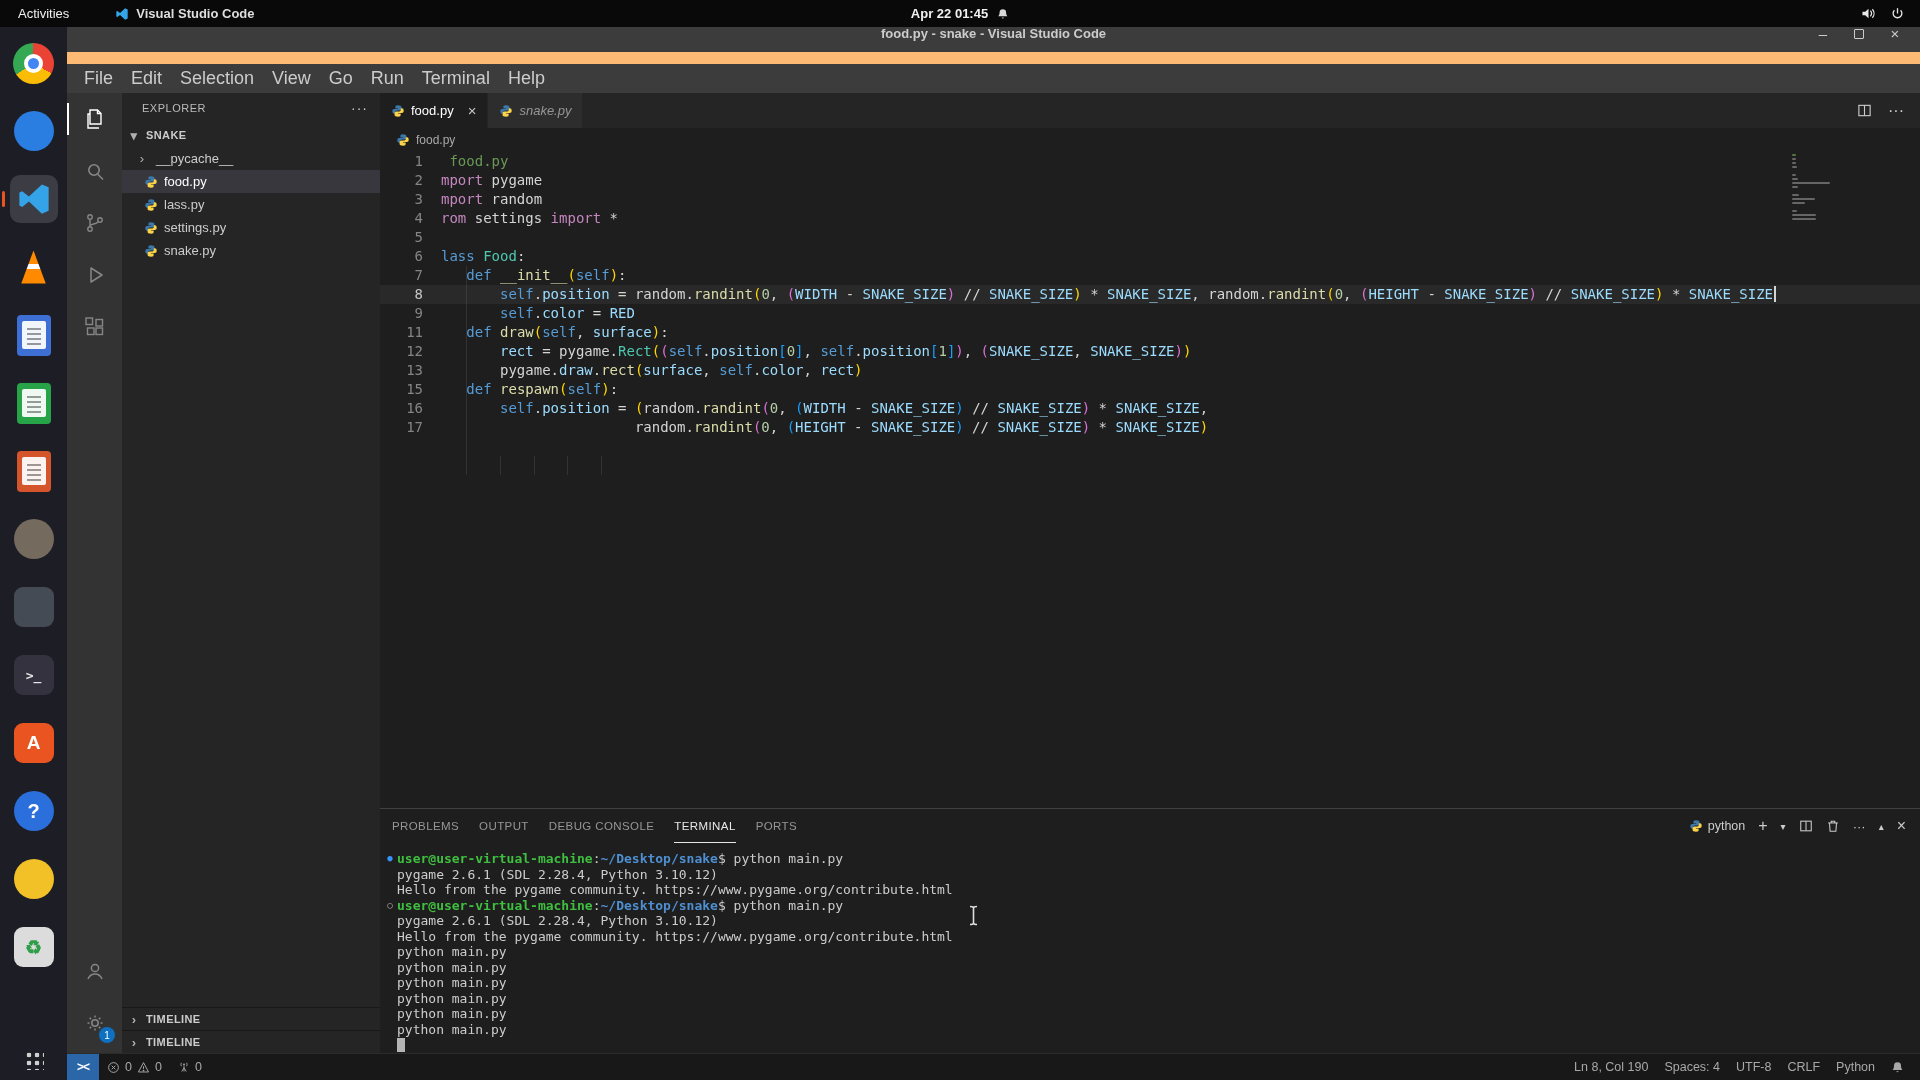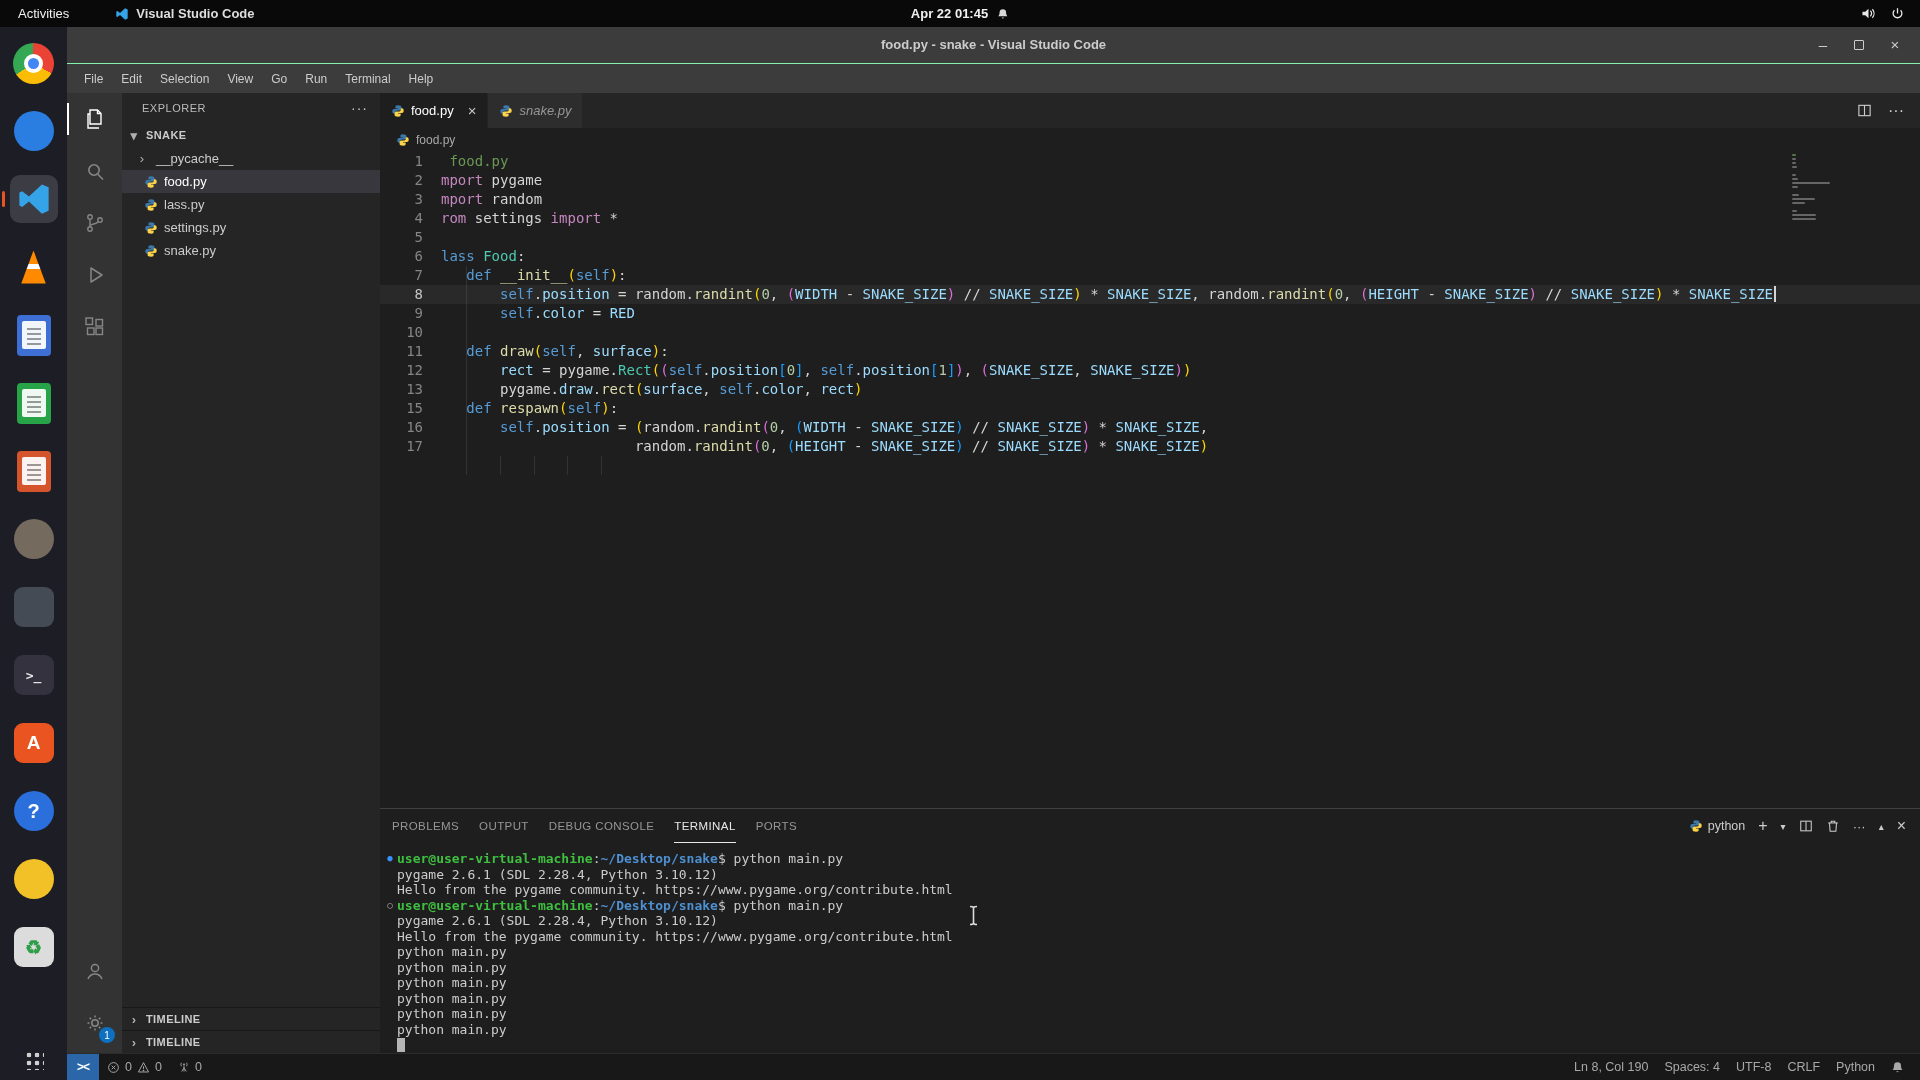--- a/index.html
+++ b/index.html
@@ -1,18 +1,18 @@
 <!DOCTYPE html>
 <html><head>
 <meta charset="utf-8">
 <style>
   *{margin:0;padding:0;box-sizing:border-box}
   html,body{width:1920px;height:1080px;overflow:hidden;background:#000;
     font-family:"Liberation Sans",sans-serif;-webkit-font-smoothing:antialiased}
-  #screen{position:relative;width:1920px;height:1080px;background:#86efac;overflow:hidden}
+  #screen{position:relative;width:1920px;height:1080px;background:#fdba74;overflow:hidden}
 
   
   #gnome-bar{position:absolute;top:0;left:0;width:1920px;height:27px;background:#090909;
     color:#f0f0f0;display:flex;align-items:center;font-size:13px;z-index:60}
   .gb-activities{padding:0 18px;height:100%;display:flex;align-items:center}
   .gb-app{display:flex;align-items:center;gap:7px;margin-left:28px;color:#dedede;font-weight:bold}
   .gb-clock{position:absolute;left:50%;transform:translateX(-50%);display:flex;align-items:center;gap:9px;font-weight:bold}
   .gb-right{margin-left:auto;display:flex;align-items:center;gap:15px;padding-right:16px;color:#e8e8e8}
   .gb-right .icon{display:flex;align-items:center}
 
@@ -31,28 +31,28 @@
   .k-chrome{width:41px;height:41px;border-radius:50%;position:relative;
     background:conic-gradient(#ea4335 0 33%,#fbbc05 33% 66%,#34a853 66% 100%)}
   .k-chrome::before{content:"";position:absolute;inset:11px;border-radius:50%;background:#4285f4;border:4px solid #fff}
   .k-vscode{width:42px;height:42px;display:flex;align-items:center;justify-content:center}
   .k-vlc{width:36px;height:33px;clip-path:polygon(50% 0,84% 100%,16% 100%);
     background:linear-gradient(to bottom,#ff8a00 0 38%,#ffffff 38% 55%,#ff8a00 55% 100%)}
   #show-apps{margin-top:auto;margin-bottom:10px;width:20px;height:20px;flex:none;
     background-image:radial-gradient(#cfcfcf 2.1px,transparent 2.6px);background-size:8px 8px;background-position:1px 1px}
 
   
-  #titlebar{position:absolute;left:67px;right:0;top:26px;height:37px;background:#3c3c3c;z-index:20}
+  #titlebar{position:absolute;left:67px;right:0;top:15px;height:37px;background:#3c3c3c;z-index:20}
   #window-title{position:absolute;left:0;right:0;top:0;height:100%;display:flex;align-items:center;justify-content:center;
     color:#cccccc;font-size:13px;font-weight:bold}
   #window-controls{position:absolute;right:0;top:0;height:100%;display:flex;align-items:center;gap:24px;padding-right:18px;color:#cccccc}
   .wc{width:14px;text-align:center;font-size:15px;line-height:1}
   .wc-max{width:10px;height:10px;border:1.3px solid #cccccc;border-radius:1px}
   #menubar{position:absolute;left:67px;right:0;top:64px;height:29px;background:#3c3c3c;display:flex;align-items:center;padding-left:8px;z-index:20}
-  .menu-item{padding:0 9px;height:100%;display:flex;align-items:center;font-size:12px;color:#cccccc;border-radius:4px}
+  .menu-item{padding:0 9px;height:100%;display:flex;align-items:center;font-size:18px;color:#cccccc;border-radius:4px}
 
   
   #activitybar{position:absolute;left:67px;top:93px;width:55px;bottom:27px;background:#333333;
     display:flex;flex-direction:column;align-items:center;z-index:10}
   .ab-item{width:55px;height:52px;flex:none;display:flex;align-items:center;justify-content:center;color:#868686;position:relative}
   .ab-item.active{color:#ffffff}
   .ab-item.active::before{content:"";position:absolute;left:0;top:10px;bottom:10px;width:2px;background:#ffffff}
   .ab-bottom{margin-top:auto;display:flex;flex-direction:column;align-items:center;padding-bottom:4px}
   .ab-badge{position:absolute;right:7px;bottom:6px;width:16px;height:16px;border-radius:50%;
     color:#fff;font-size:10px;display:flex;align-items:center;justify-content:center}
@@ -380,21 +380,20 @@
     <div id="code">
         <div class="cl"><span class="ln">1</span><span class="lc"><span style="color: rgb(106, 153, 85);"> food.py</span></span></div>
         <div class="cl"><span class="ln">2</span><span class="lc"><span style="color: rgb(197, 134, 192);">mport</span><span style="color: rgb(212, 212, 212);"> pygame</span></span></div>
         <div class="cl"><span class="ln">3</span><span class="lc"><span style="color: rgb(197, 134, 192);">mport</span><span style="color: rgb(212, 212, 212);"> random</span></span></div>
         <div class="cl"><span class="ln">4</span><span class="lc"><span style="color: rgb(197, 134, 192);">rom</span><span style="color: rgb(212, 212, 212);"> settings </span><span style="color: rgb(197, 134, 192);">import</span><span style="color: rgb(212, 212, 212);"> *</span></span></div>
         <div class="cl"><span class="ln">5</span><span class="lc"></span></div>
         <div class="cl"><span class="ln">6</span><span class="lc"><span style="color: rgb(86, 156, 214);">lass</span><span style="color: rgb(78, 201, 176);"> Food</span><span style="color: rgb(212, 212, 212);">:</span></span></div>
         <div class="cl"><span class="ln">7</span><span class="lc"><span class="ws">   </span><span style="color: rgb(86, 156, 214);">def</span><span style="color: rgb(212, 212, 212);"> </span><span style="color: rgb(220, 220, 170);">__init__</span><span style="color: rgb(255, 215, 0);">(</span><span style="color: rgb(86, 156, 214);">self</span><span style="color: rgb(255, 215, 0);">)</span><span style="color: rgb(212, 212, 212);">:</span></span></div>
         <div class="cl cur"><span class="ln">8</span><span class="lc"><span class="ws">       </span><span style="color: rgb(86, 156, 214);">self</span><span style="color: rgb(212, 212, 212);">.</span><span style="color: rgb(156, 220, 254);">position</span><span style="color: rgb(212, 212, 212);"> = </span><span style="color: rgb(212, 212, 212);">random</span><span style="color: rgb(212, 212, 212);">.</span><span style="color: rgb(220, 220, 170);">randint</span><span style="color: rgb(255, 215, 0);">(</span><span style="color: rgb(181, 206, 168);">0</span><span style="color: rgb(212, 212, 212);">, </span><span style="color: rgb(218, 112, 214);">(</span><span style="color: rgb(156, 220, 254);">WIDTH</span><span style="color: rgb(212, 212, 212);"> - </span><span style="color: rgb(156, 220, 254);">SNAKE_SIZE</span><span style="color: rgb(218, 112, 214);">)</span><span style="color: rgb(212, 212, 212);"> // </span><span style="color: rgb(156, 220, 254);">SNAKE_SIZE</span><span style="color: rgb(255, 215, 0);">)</span><span style="color: rgb(212, 212, 212);"> * </span><span style="color: rgb(156, 220, 254);">SNAKE_SIZE</span><span style="color: rgb(212, 212, 212);">, </span><span style="color: rgb(212, 212, 212);">random</span><span style="color: rgb(212, 212, 212);">.</span><span style="color: rgb(220, 220, 170);">randint</span><span style="color: rgb(255, 215, 0);">(</span><span style="color: rgb(181, 206, 168);">0</span><span style="color: rgb(212, 212, 212);">, </span><span style="color: rgb(218, 112, 214);">(</span><span style="color: rgb(156, 220, 254);">HEIGHT</span><span style="color: rgb(212, 212, 212);"> - </span><span style="color: rgb(156, 220, 254);">SNAKE_SIZE</span><span style="color: rgb(218, 112, 214);">)</span><span style="color: rgb(212, 212, 212);"> // </span><span style="color: rgb(156, 220, 254);">SNAKE_SIZE</span><span style="color: rgb(255, 215, 0);">)</span><span style="color: rgb(212, 212, 212);"> * </span><span style="color: rgb(156, 220, 254);">SNAKE_SIZE</span><span class="caret"></span></span></div>
         <div class="cl"><span class="ln">9</span><span class="lc"><span class="ws">       </span><span style="color: rgb(86, 156, 214);">self</span><span style="color: rgb(212, 212, 212);">.</span><span style="color: rgb(156, 220, 254);">color</span><span style="color: rgb(212, 212, 212);"> = </span><span style="color: rgb(156, 220, 254);">RED</span></span></div>
-        <div class="cl"><span class="ln">10</span><span class="lc"></span></div>
         <div class="cl"><span class="ln">11</span><span class="lc"><span class="ws">   </span><span style="color: rgb(86, 156, 214);">def</span><span style="color: rgb(212, 212, 212);"> </span><span style="color: rgb(220, 220, 170);">draw</span><span style="color: rgb(255, 215, 0);">(</span><span style="color: rgb(86, 156, 214);">self</span><span style="color: rgb(212, 212, 212);">, </span><span style="color: rgb(156, 220, 254);">surface</span><span style="color: rgb(255, 215, 0);">)</span><span style="color: rgb(212, 212, 212);">:</span></span></div>
         <div class="cl"><span class="ln">12</span><span class="lc"><span class="ws">       </span><span style="color: rgb(156, 220, 254);">rect</span><span style="color: rgb(212, 212, 212);"> = </span><span style="color: rgb(212, 212, 212);">pygame</span><span style="color: rgb(212, 212, 212);">.</span><span style="color: rgb(78, 201, 176);">Rect</span><span style="color: rgb(255, 215, 0);">(</span><span style="color: rgb(218, 112, 214);">(</span><span style="color: rgb(86, 156, 214);">self</span><span style="color: rgb(212, 212, 212);">.</span><span style="color: rgb(156, 220, 254);">position</span><span style="color: rgb(23, 159, 255);">[</span><span style="color: rgb(181, 206, 168);">0</span><span style="color: rgb(23, 159, 255);">]</span><span style="color: rgb(212, 212, 212);">, </span><span style="color: rgb(86, 156, 214);">self</span><span style="color: rgb(212, 212, 212);">.</span><span style="color: rgb(156, 220, 254);">position</span><span style="color: rgb(23, 159, 255);">[</span><span style="color: rgb(181, 206, 168);">1</span><span style="color: rgb(23, 159, 255);">]</span><span style="color: rgb(218, 112, 214);">)</span><span style="color: rgb(212, 212, 212);">, </span><span style="color: rgb(218, 112, 214);">(</span><span style="color: rgb(156, 220, 254);">SNAKE_SIZE</span><span style="color: rgb(212, 212, 212);">, </span><span style="color: rgb(156, 220, 254);">SNAKE_SIZE</span><span style="color: rgb(218, 112, 214);">)</span><span style="color: rgb(255, 215, 0);">)</span></span></div>
         <div class="cl"><span class="ln">13</span><span class="lc"><span class="ws">       </span><span style="color: rgb(212, 212, 212);">pygame</span><span style="color: rgb(212, 212, 212);">.</span><span style="color: rgb(156, 220, 254);">draw</span><span style="color: rgb(212, 212, 212);">.</span><span style="color: rgb(220, 220, 170);">rect</span><span style="color: rgb(255, 215, 0);">(</span><span style="color: rgb(156, 220, 254);">surface</span><span style="color: rgb(212, 212, 212);">, </span><span style="color: rgb(86, 156, 214);">self</span><span style="color: rgb(212, 212, 212);">.</span><span style="color: rgb(156, 220, 254);">color</span><span style="color: rgb(212, 212, 212);">, </span><span style="color: rgb(156, 220, 254);">rect</span><span style="color: rgb(255, 215, 0);">)</span></span></div>
         <div class="cl"><span class="ln">15</span><span class="lc"><span class="ws">   </span><span style="color: rgb(86, 156, 214);">def</span><span style="color: rgb(212, 212, 212);"> </span><span style="color: rgb(220, 220, 170);">respawn</span><span style="color: rgb(255, 215, 0);">(</span><span style="color: rgb(86, 156, 214);">self</span><span style="color: rgb(255, 215, 0);">)</span><span style="color: rgb(212, 212, 212);">:</span></span></div>
         <div class="cl"><span class="ln">16</span><span class="lc"><span class="ws">       </span><span style="color: rgb(86, 156, 214);">self</span><span style="color: rgb(212, 212, 212);">.</span><span style="color: rgb(156, 220, 254);">position</span><span style="color: rgb(212, 212, 212);"> = </span><span style="color: rgb(255, 215, 0);">(</span><span style="color: rgb(212, 212, 212);">random</span><span style="color: rgb(212, 212, 212);">.</span><span style="color: rgb(220, 220, 170);">randint</span><span style="color: rgb(218, 112, 214);">(</span><span style="color: rgb(181, 206, 168);">0</span><span style="color: rgb(212, 212, 212);">, </span><span style="color: rgb(23, 159, 255);">(</span><span style="color: rgb(156, 220, 254);">WIDTH</span><span style="color: rgb(212, 212, 212);"> - </span><span style="color: rgb(156, 220, 254);">SNAKE_SIZE</span><span style="color: rgb(23, 159, 255);">)</span><span style="color: rgb(212, 212, 212);"> // </span><span style="color: rgb(156, 220, 254);">SNAKE_SIZE</span><span style="color: rgb(218, 112, 214);">)</span><span style="color: rgb(212, 212, 212);"> * </span><span style="color: rgb(156, 220, 254);">SNAKE_SIZE</span><span style="color: rgb(212, 212, 212);">,</span></span></div>
         <div class="cl"><span class="ln">17</span><span class="lc"><span class="ws">                       </span><span style="color: rgb(212, 212, 212);">random</span><span style="color: rgb(212, 212, 212);">.</span><span style="color: rgb(220, 220, 170);">randint</span><span style="color: rgb(218, 112, 214);">(</span><span style="color: rgb(181, 206, 168);">0</span><span style="color: rgb(212, 212, 212);">, </span><span style="color: rgb(23, 159, 255);">(</span><span style="color: rgb(156, 220, 254);">HEIGHT</span><span style="color: rgb(212, 212, 212);"> - </span><span style="color: rgb(156, 220, 254);">SNAKE_SIZE</span><span style="color: rgb(23, 159, 255);">)</span><span style="color: rgb(212, 212, 212);"> // </span><span style="color: rgb(156, 220, 254);">SNAKE_SIZE</span><span style="color: rgb(218, 112, 214);">)</span><span style="color: rgb(212, 212, 212);"> * </span><span style="color: rgb(156, 220, 254);">SNAKE_SIZE</span><span style="color: rgb(255, 215, 0);">)</span></span></div>
         <div class="guide" style="left: calc(3ch + 61px); top: 114px; height: 209px;"></div>
         <div class="guide" style="left: calc(7ch + 61px); top: 304px; height: 19px;"></div>
         <div class="guide" style="left: calc(11ch + 61px); top: 304px; height: 19px;"></div>
         <div class="guide" style="left: calc(15ch + 61px); top: 304px; height: 19px;"></div>

